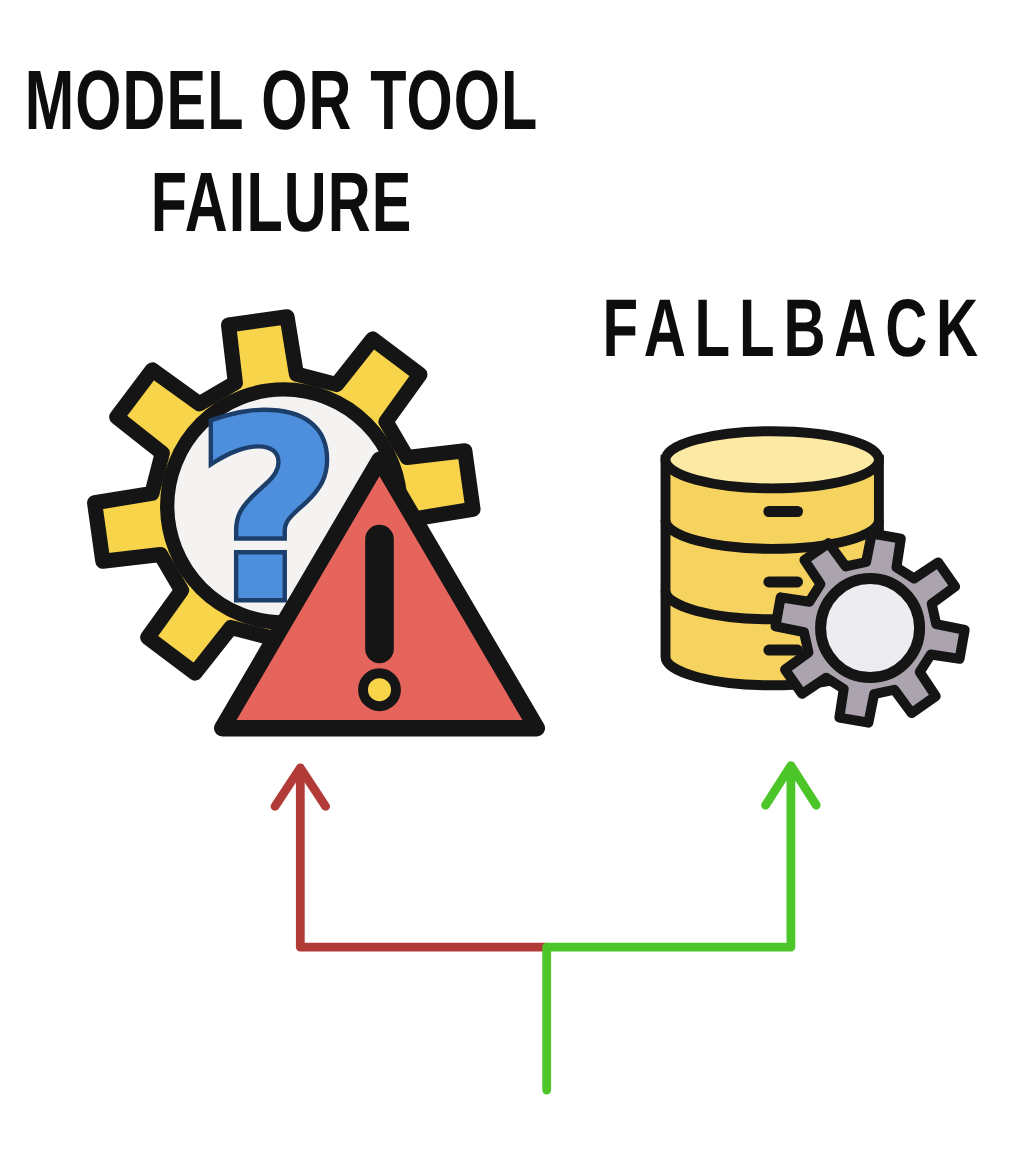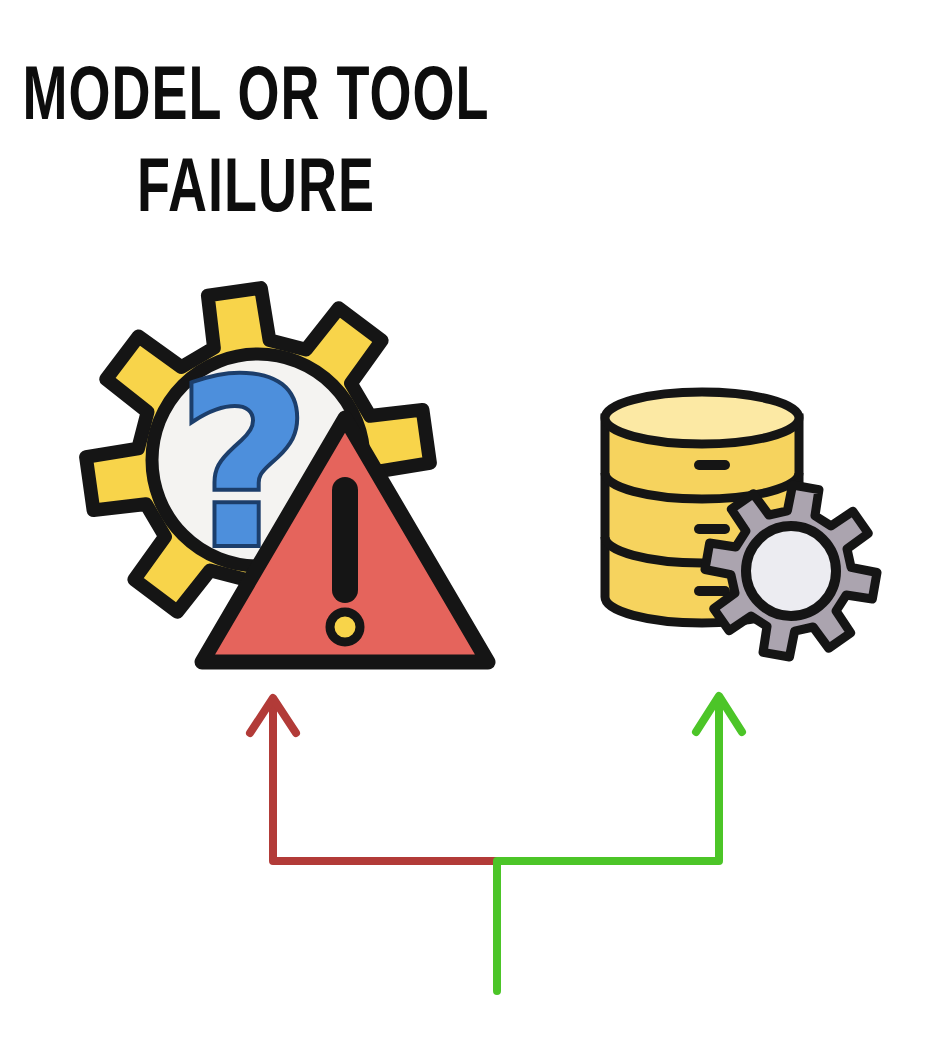--- a/index.html
+++ b/index.html
@@ -49,20 +49,23 @@
     <defs>
       <path id="gear-shape" stroke-linejoin="round" d="M 98.8 -15.6 L 98.8 15.6 L 68.1 16.3 L 59.7 36.6 L 80.9 58.8 L 58.8 80.9 L 36.6 59.7 L 16.3 68.1 L 15.6 98.8 L -15.6 98.8 L -16.3 68.1 L -36.6 59.7 L -58.8 80.9 L -80.9 58.8 L -59.7 36.6 L -68.1 16.3 L -98.8 15.6 L -98.8 -15.6 L -68.1 -16.3 L -59.7 -36.6 L -80.9 -58.8 L -58.8 -80.9 L -36.6 -59.7 L -16.3 -68.1 L -15.6 -98.8 L 15.6 -98.8 L 16.3 -68.1 L 36.6 -59.7 L 58.8 -80.9 L 80.9 -58.8 L 59.7 -36.6 L 68.1 -16.3 Z"></path>
     </defs>
   </svg>
 
   <div class="label-block" style="left:22px;top:46px;width:468px;">
     <div class="title-line">MODEL OR TOOL</div>
     <div class="title-line">FAILURE</div>
   </div>
 
+  <div class="label-block" style="left:540px;top:258px;width:365px;">
+    <div class="fallback-line">FALLBACK</div>
+  </div>
 
   <svg class="icon-svg" style="left:70px;top:278px;" width="430" height="400" viewBox="0 0 430 400">
     <g transform="translate(188,182) rotate(-8)">
       <use href="#gear-shape" transform="scale(1.72)" class="gear-yellow"></use>
     </g>
     <circle cx="188" cy="182" r="106" class="circle-light"></circle>
     <text x="174" y="266" font-size="228" text-anchor="middle" class="qmark">?</text>
     <g>
       <path class="triangle" d="M 275 140 L 418 384 L 132 384 Z"></path>
       <g>

